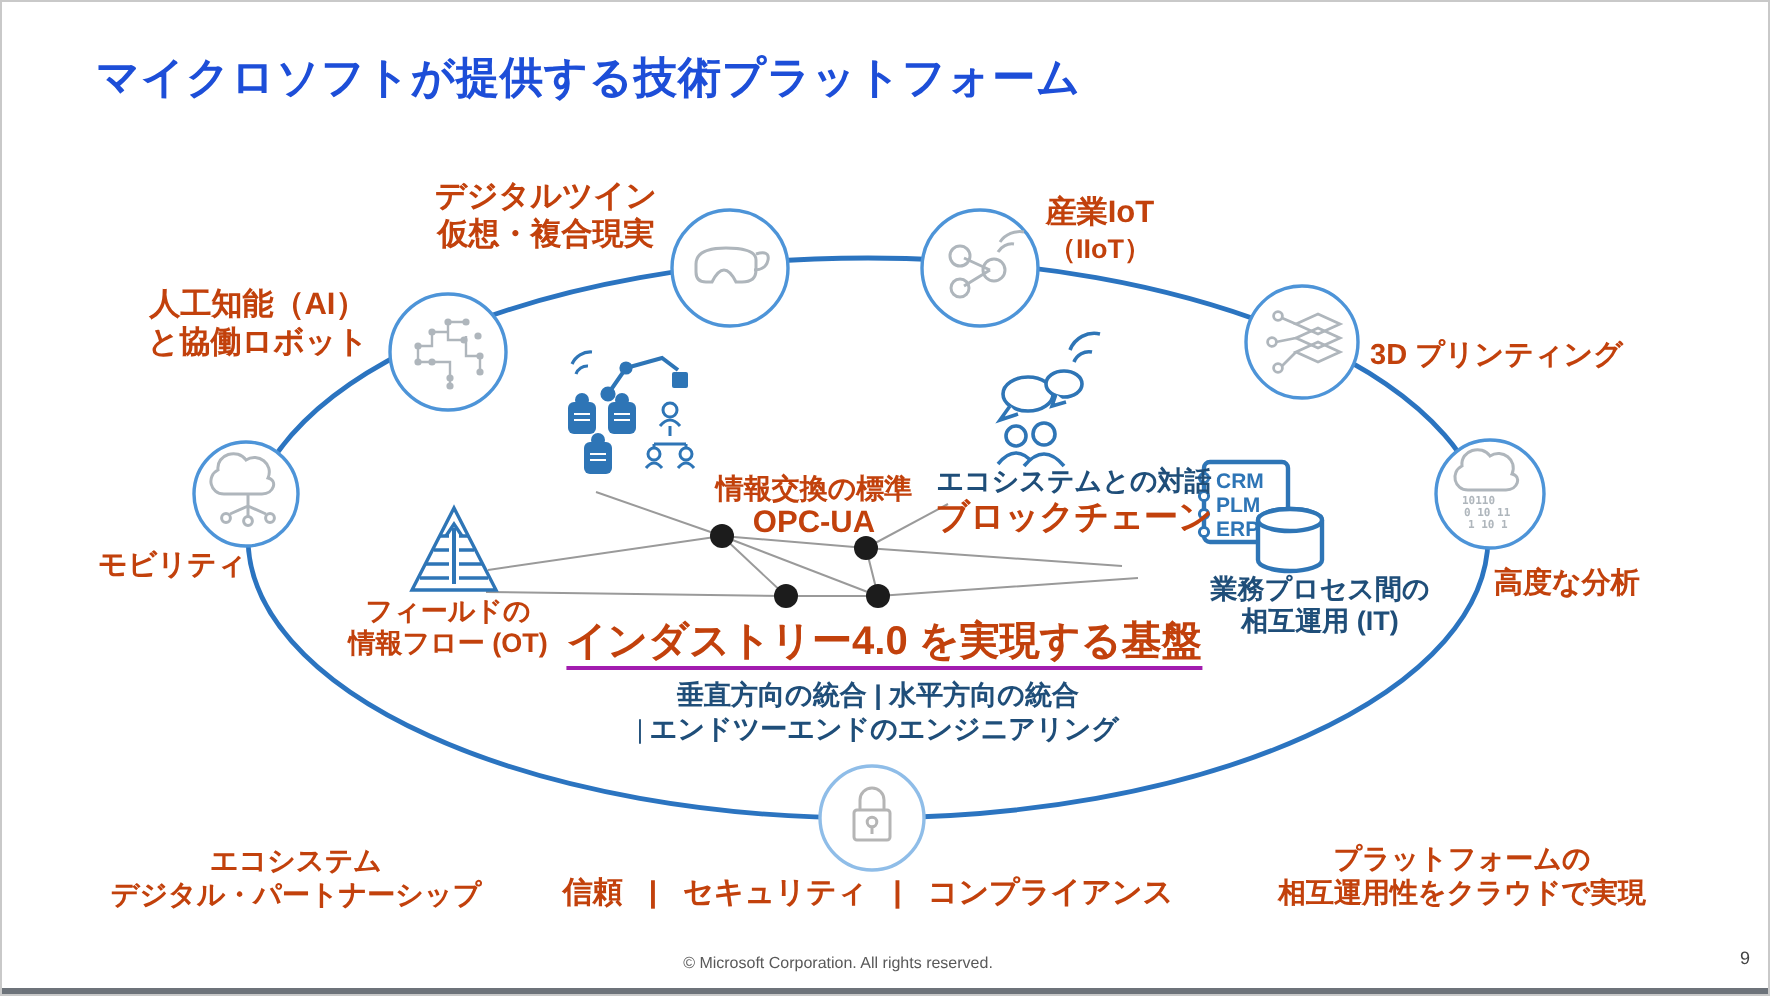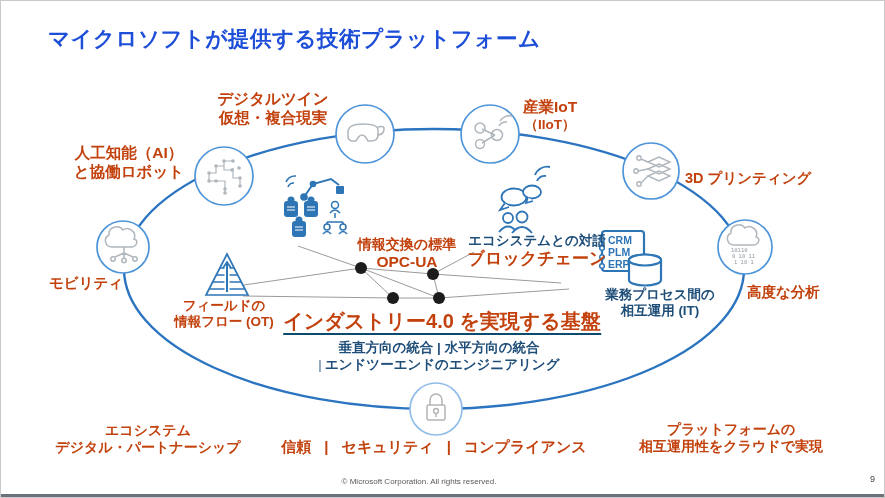--- a/index.html
+++ b/index.html
@@ -8,21 +8,21 @@
     font-family:"Liberation Sans",sans-serif;
     border:1px solid #c9c9c9;box-sizing:border-box;
   }
   .lbl{position:absolute;font-weight:bold;white-space:nowrap;line-height:1.22;}
   .c{transform:translateX(-50%);text-align:center;}
   .blue{color:#c2410c;}
   .navy{color:#1F4E79;}
   #slide-title{left:47px;top:25px;font-size:21.5px;font-weight:800;color:#1d4ed8;letter-spacing:.5px;}
   .scene{position:absolute;left:0;top:0;width:885px;height:498px;}
   .sep{margin:0 13px;}
-  .u{border-bottom:2px solid #0c4a6e;padding-bottom:1px;}
+  .u{border-bottom:2px solid #a21caf;padding-bottom:1px;}
   #footer-bar{position:absolute;left:0;right:0;bottom:0;height:3px;background:#6d737a;}
   #footer-text{position:absolute;left:418px;top:476px;transform:translateX(-50%);
     font-size:8px;color:#595959;font-weight:normal;white-space:nowrap;}
   #page-num{position:absolute;left:869px;top:473px;font-size:9px;color:#444;}
 </style>
 </head>
 <body>
 
 <div id="slide">
 

